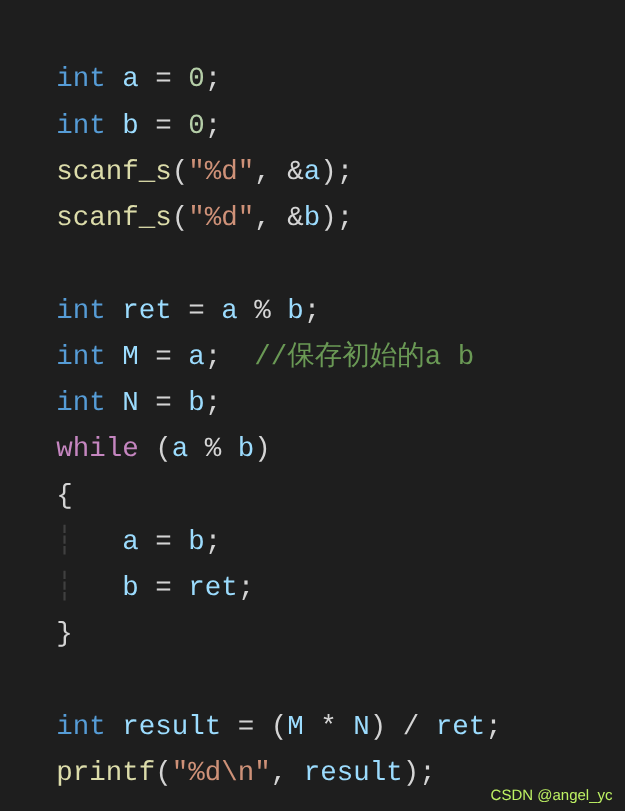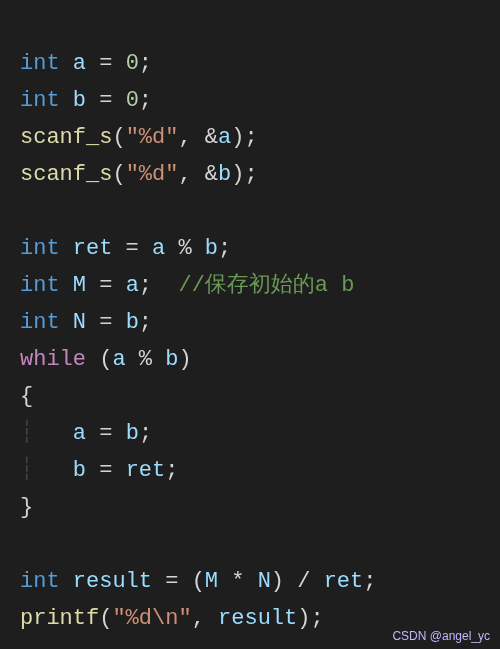--- a/index.html
+++ b/index.html
@@ -11,36 +11,37 @@
     overflow: hidden;
     position: relative;
     font-family: Consolas, "Courier New", monospace;
   }
   .code-block {
     padding: 8px 0 0 20px;
     font-size: 22px;
     line-height: 37px;
     white-space: pre;
     color: #d4d4d4;
+    margin-left: 25px;
   }
   .kw   { color: #569cd6; }   
   .var  { color: #9cdcfe; }   
   .num  { color: #b5cea8; }   
   .fn   { color: #dcdcaa; }   
   .fnspecial { color: #c586c0; } 
   .str  { color: #ce9178; }   
   .cmt  { color: #6a9955; }   
   .op   { color: #d4d4d4; }   
   .guide { color: #404040; }  
   .watermark {
     position: absolute;
     bottom: 6px;
     right: 10px;
     font-size: 12px;
-    color: #c4b5fd;
+    color: #bef264;
     font-family: Arial, sans-serif;
   }
 </style>
 </head>
 <body>
 
 <div class="code-block">
 <span><span class="kw">int</span> <span class="var">a</span><span class="op"> = </span><span class="num">0</span><span class="op">;</span></span>
 <span><span class="kw">int</span> <span class="var">b</span><span class="op"> = </span><span class="num">0</span><span class="op">;</span></span>
 <span><span class="fn">scanf_s</span><span class="op">(</span><span class="str">"%d"</span><span class="op">, &amp;</span><span class="var">a</span><span class="op">);</span></span>

